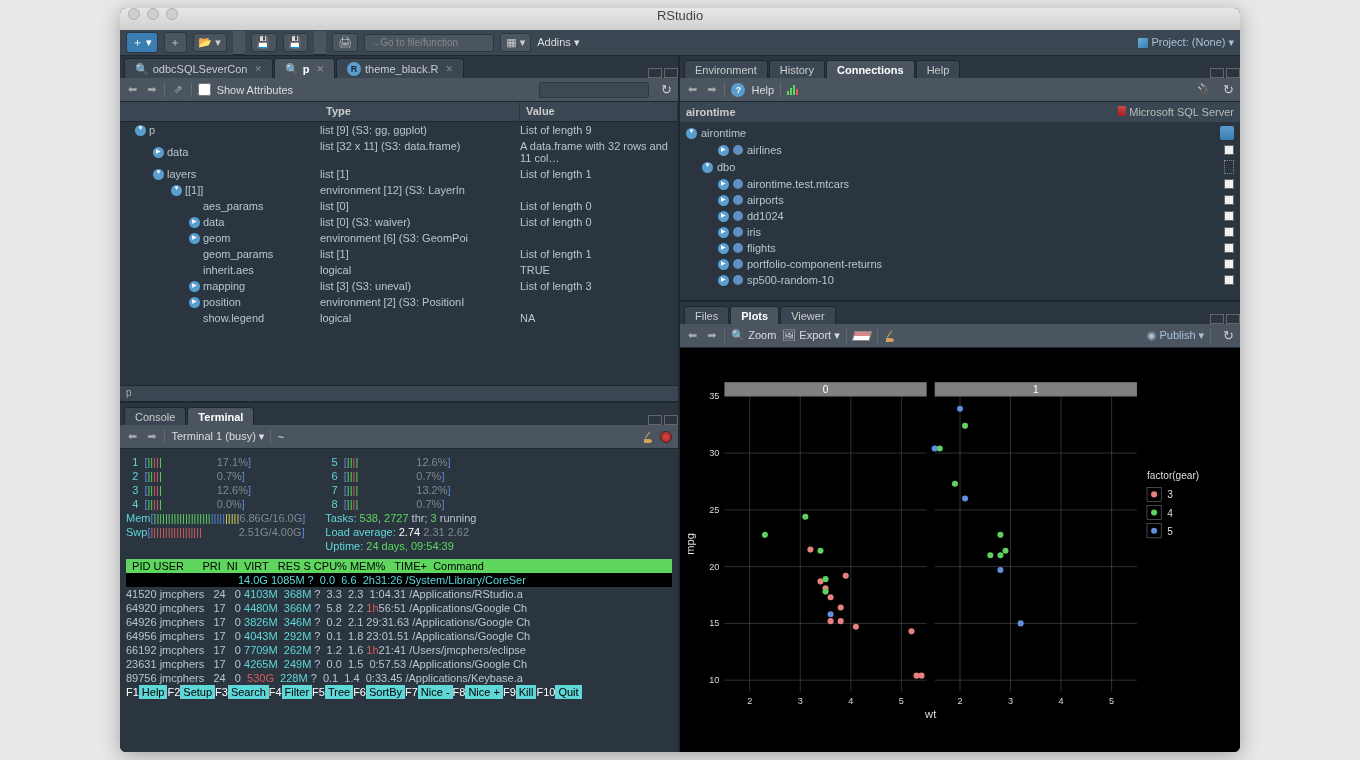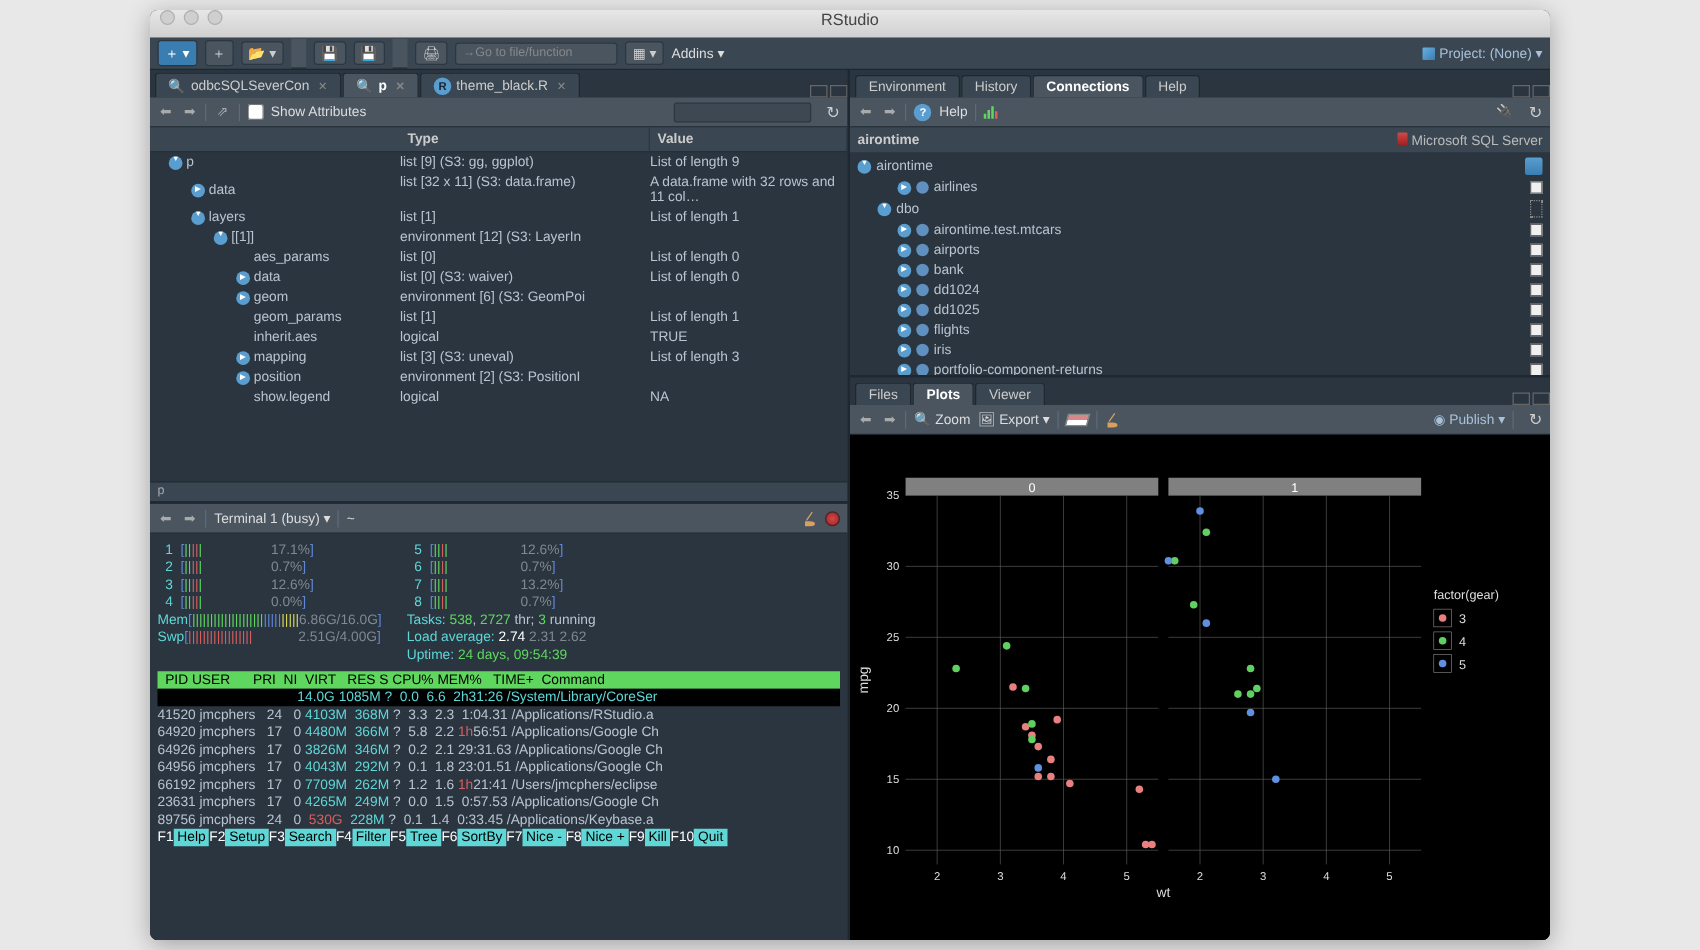--- a/index.html
+++ b/index.html
@@ -253,20 +253,30 @@
                   <span>show.legend</span>
                 </div>
                 <div class="cell-type">logical</div>
                 <div class="cell-value">NA</div>
               </div>
             </div>
         <div class="path-bar">p</div>
       </div>
 
       <div class="pane bot-pane-l">
+        <div class="tabs" id="con-tabs-wrap">
+          <div id="con-tabs" style="display: flex; gap: 1px;">
+                <div class="tab">Console</div>
+                <div class="tab active">Terminal</div>
+              </div>
+          <div class="winbtns">
+                <div class="winbtn"></div>
+                <div class="winbtn"></div>
+              </div>
+        </div>
         <div class="pane-toolbar">
           <span class="arrow-btn">⬅</span>
           <span class="arrow-btn">➡</span>
           <div class="sep"></div>
           <span style="color:#ddd"><span>Terminal 1 (busy)</span> ▾</span>
           <div class="sep"></div>
           <span style="color:#ddd">~</span>
           <span style="margin-left:auto" class="broom"></span>
           <span style="width:12px;height:12px;background:radial-gradient(#d04a4a,#a02020);border:1px solid #502020;border-radius:50%"></span>
         </div>
@@ -352,45 +362,33 @@
               </div>
               <div class="conn-row" style="padding-left:36px">
                 <span class="icon-collapse"></span>
                 <span class="tbl-icon" style="margin-left:4px"></span>
                 <span>airports</span>
                 <span class="check"></span>
               </div>
               <div class="conn-row" style="padding-left:36px">
                 <span class="icon-collapse"></span>
                 <span class="tbl-icon" style="margin-left:4px"></span>
-                <span>bank</span>
-                <span class="check"></span>
-              </div>
-              <div class="conn-row" style="padding-left:36px">
-                <span class="icon-collapse"></span>
-                <span class="tbl-icon" style="margin-left:4px"></span>
                 <span>dd1024</span>
                 <span class="check"></span>
               </div>
               <div class="conn-row" style="padding-left:36px">
                 <span class="icon-collapse"></span>
                 <span class="tbl-icon" style="margin-left:4px"></span>
-                <span>dd1025</span>
+                <span>iris</span>
                 <span class="check"></span>
               </div>
               <div class="conn-row" style="padding-left:36px">
                 <span class="icon-collapse"></span>
                 <span class="tbl-icon" style="margin-left:4px"></span>
                 <span>flights</span>
-                <span class="check"></span>
-              </div>
-              <div class="conn-row" style="padding-left:36px">
-                <span class="icon-collapse"></span>
-                <span class="tbl-icon" style="margin-left:4px"></span>
-                <span>iris</span>
                 <span class="check"></span>
               </div>
               <div class="conn-row" style="padding-left:36px">
                 <span class="icon-collapse"></span>
                 <span class="tbl-icon" style="margin-left:4px"></span>
                 <span>portfolio-component-returns</span>
                 <span class="check"></span>
               </div>
               <div class="conn-row" style="padding-left:36px">
                 <span class="icon-collapse"></span>

